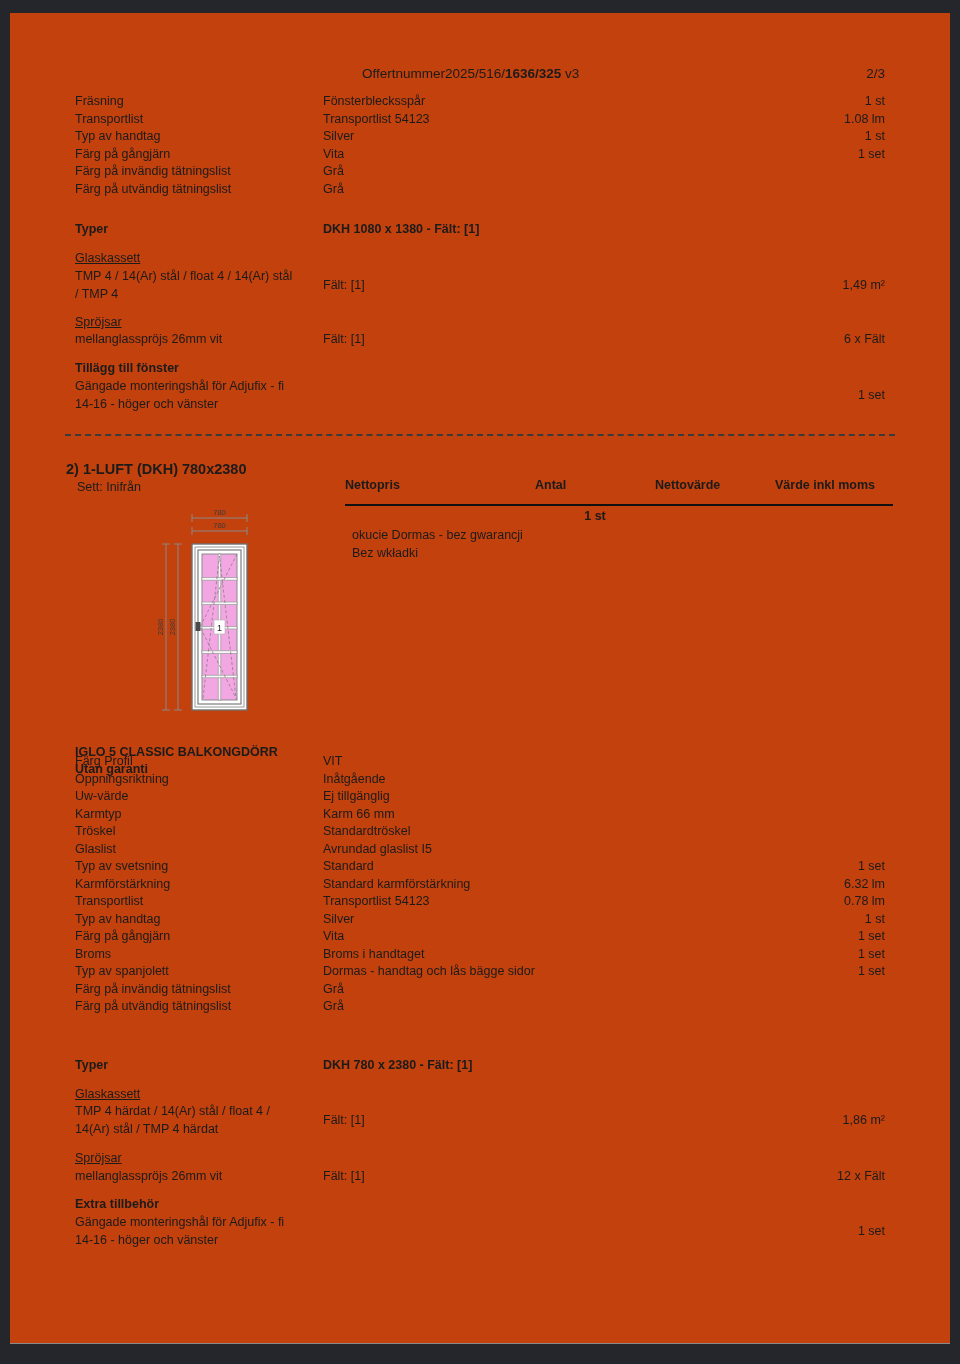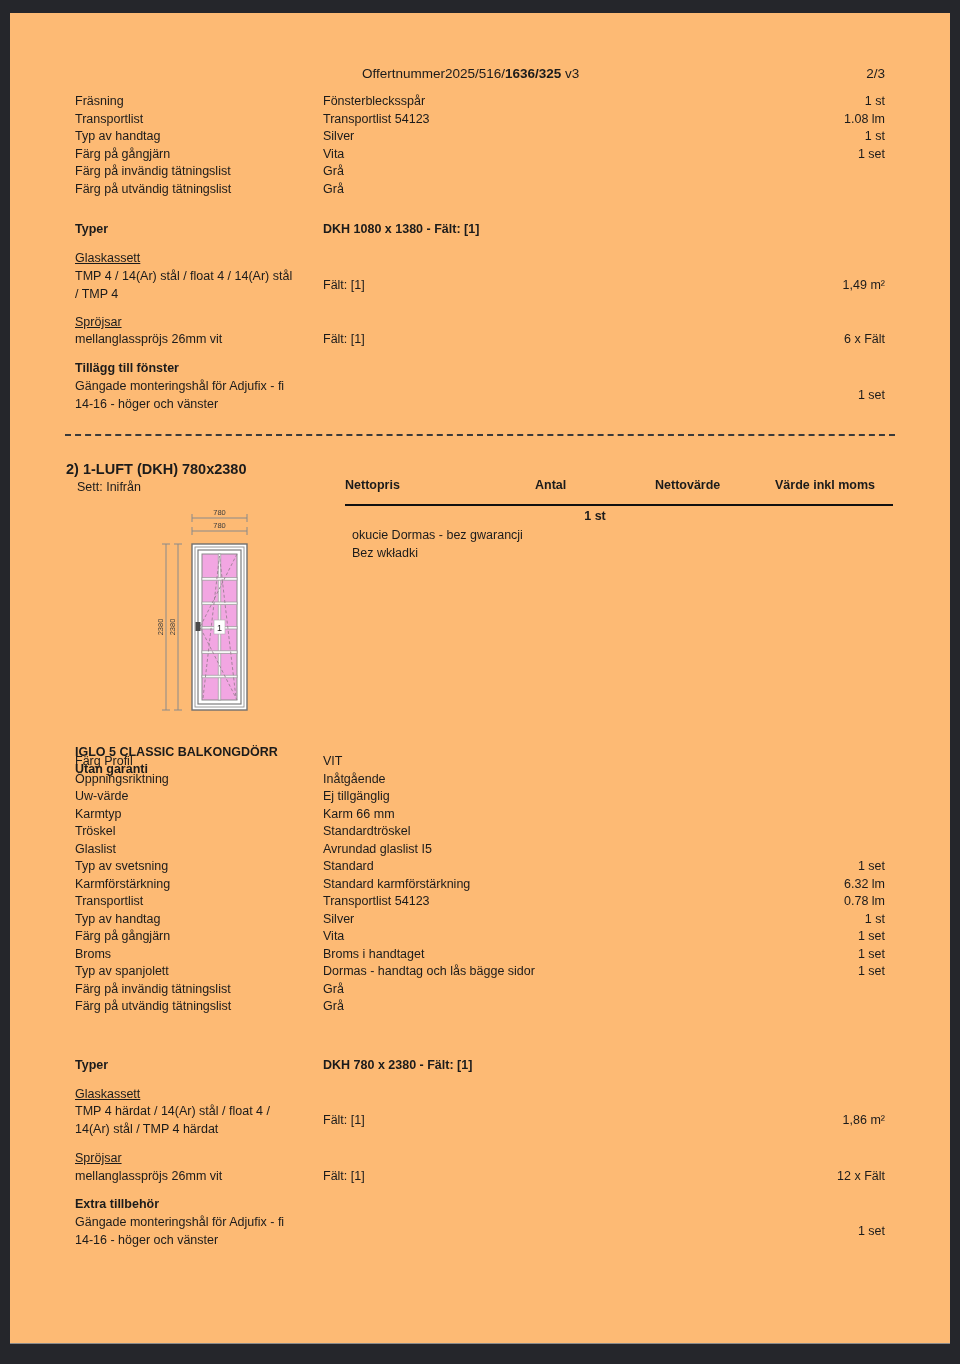--- a/index.html
+++ b/index.html
@@ -1,18 +1,18 @@
 <!DOCTYPE html>
 <html><head>
 <meta charset="utf-8">
 <style>
   *{margin:0;padding:0;box-sizing:border-box}
   html,body{width:960px;height:1364px}
   body{background:#25262b;font-family:"Liberation Sans",sans-serif;position:relative;overflow:hidden}
-  .page{position:absolute;left:10px;top:13px;width:940px;height:1330px;background:#fdba74;box-shadow:0 1px 0 #8a8a8a}
+  .page{position:absolute;left:10px;top:13px;width:940px;height:1330px;background:#c2410c;box-shadow:0 1px 0 #8a8a8a}
   .blk{position:absolute;left:65px;width:810px;color:#1b1b1b;font-size:12.5px;line-height:17.5px}
   .row{display:grid;grid-template-columns:248px 432px 130px;align-items:center}
   .row .c3{text-align:right}
   .b{font-weight:bold}
   .u{text-decoration:underline}
   .hdrline{display:grid;grid-template-columns:1fr auto;font-size:13.5px}
   .hdrcenter{text-align:center}
   .dashsep{border-top:2.5px dashed #3a3a3a;height:0}
   .ptable-head{display:grid;grid-template-columns:190px 120px 120px 118px;text-align:left;font-weight:bold;border-bottom:2px solid #111;padding-bottom:9px}
   .ptable-row{display:grid;grid-template-columns:190px 120px 120px 118px;text-align:center;font-weight:bold;padding-top:2px}

